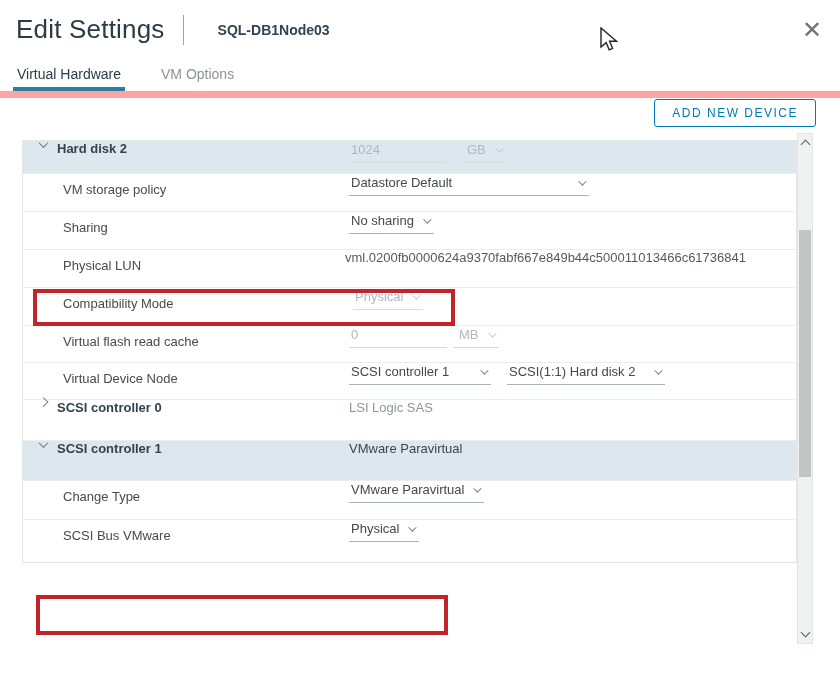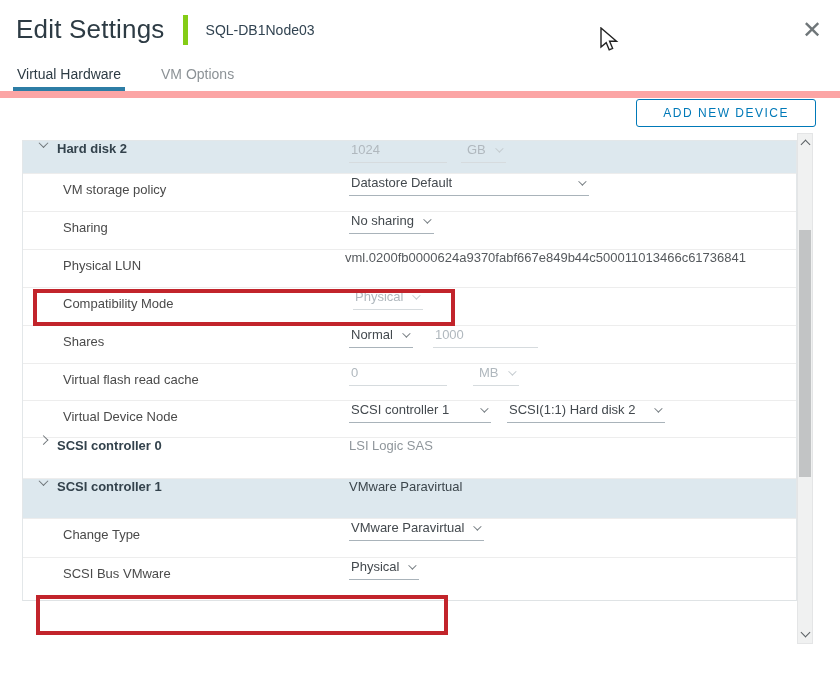--- a/index.html
+++ b/index.html
@@ -9,22 +9,22 @@
     background: #ffffff;
     font-family: "Liberation Sans", sans-serif;
     color: #4a4a4a;
     overflow: hidden;
   }
 
   
   .header { position: absolute; left: 16px; top: 14px; display: flex; align-items: center; }
   .dialog-title { font-size: 26px; font-weight: 300; color: #2d3b44; letter-spacing: 0.2px; }
   .vm-name {
-    margin-left: 18px; padding-left: 18px; border-left: 5px solid #84cc16;
-    font-size: 14px; font-weight: 400; color: #314351; line-height: 30px;
+    margin-left: 18px; padding-left: 34px; border-left: 1px solid #84cc16;
+    font-size: 14px; font-weight: 700; color: #314351; line-height: 30px;
   }
   .close-btn {
     position: absolute; right: 16px; top: 18px; width: 24px; height: 24px;
     font-size: 24px; line-height: 22px; text-align: center; color: #6f7679;
     font-weight: 300; cursor: pointer; background: none; border: none;
     font-family: "Liberation Sans", sans-serif;
   }
 
   
   .tabs {
@@ -36,21 +36,21 @@
     color: #8c9296; cursor: pointer; background: none; border: none;
     font-family: "Liberation Sans", sans-serif;
   }
   .tab.active { color: #2d3b44; border-bottom: 4px solid #2d7da5; padding-bottom: 5px; }
 
   
   .add-device-btn {
     position: absolute; right: 24px; top: 99px;
     border: 1px solid #0079b8; border-radius: 3px; background: #ffffff;
     color: #0079b8; font-size: 12px; font-weight: 500; letter-spacing: 1.5px;
-    padding: 6px 26px; cursor: pointer; font-family: "Liberation Sans", sans-serif;
+    padding: 6px 17px; cursor: pointer; font-family: "Liberation Sans", sans-serif;
   }
 
   
   .vh-table {
     position: absolute; left: 22px; top: 140px; width: 775px;
     border: 1px solid #e3e7e9; border-bottom: 1px solid #dfe3e5; background: #fff;
   }
   .row { position: relative; display: flex; align-items: flex-start; border-bottom: 1px solid #ededed; }
   .row:last-child { border-bottom: none; }
   .row.section { background: #dde8ee; }
@@ -168,37 +168,27 @@
   <div class="row" style="height:38px">
     <span class="sub-label">Compatibility Mode</span>
     <div class="value-col" style="left:330px">
       <span class="dd disabled">
         <span>Physical</span>
         <span class="chev"></span>
       </span>
     </div>
   </div>
 
-  <div class="row" style="height:38px">
-    <span class="sub-label">Shares</span>
-    <div class="value-col">
-      <span class="dd">
-        <span>Normal</span>
-        <span class="chev"></span>
-      </span>
-      <input class="uinput disabled" style="margin-left: 20px; width: 105px;" value="1000">
-    </div>
-  </div>
 
 
   <div class="row" style="height:37px">
     <span class="sub-label">Virtual flash read cache</span>
     <div class="value-col">
       <input class="uinput disabled" value="0" style="">
-      <span class="dd disabled" style="margin-left:26px; padding-left:6px;">
+      <span class="dd disabled" style="margin-left:6px; padding-left:6px;">
         <span>MB</span>
         <span class="chev"></span>
       </span>
     </div>
   </div>
 
   <div class="row" style="height:37px">
     <span class="sub-label">Virtual Device Node</span>
     <div class="value-col">
       <span class="dd" style="width:142px; justify-content:space-between;">

